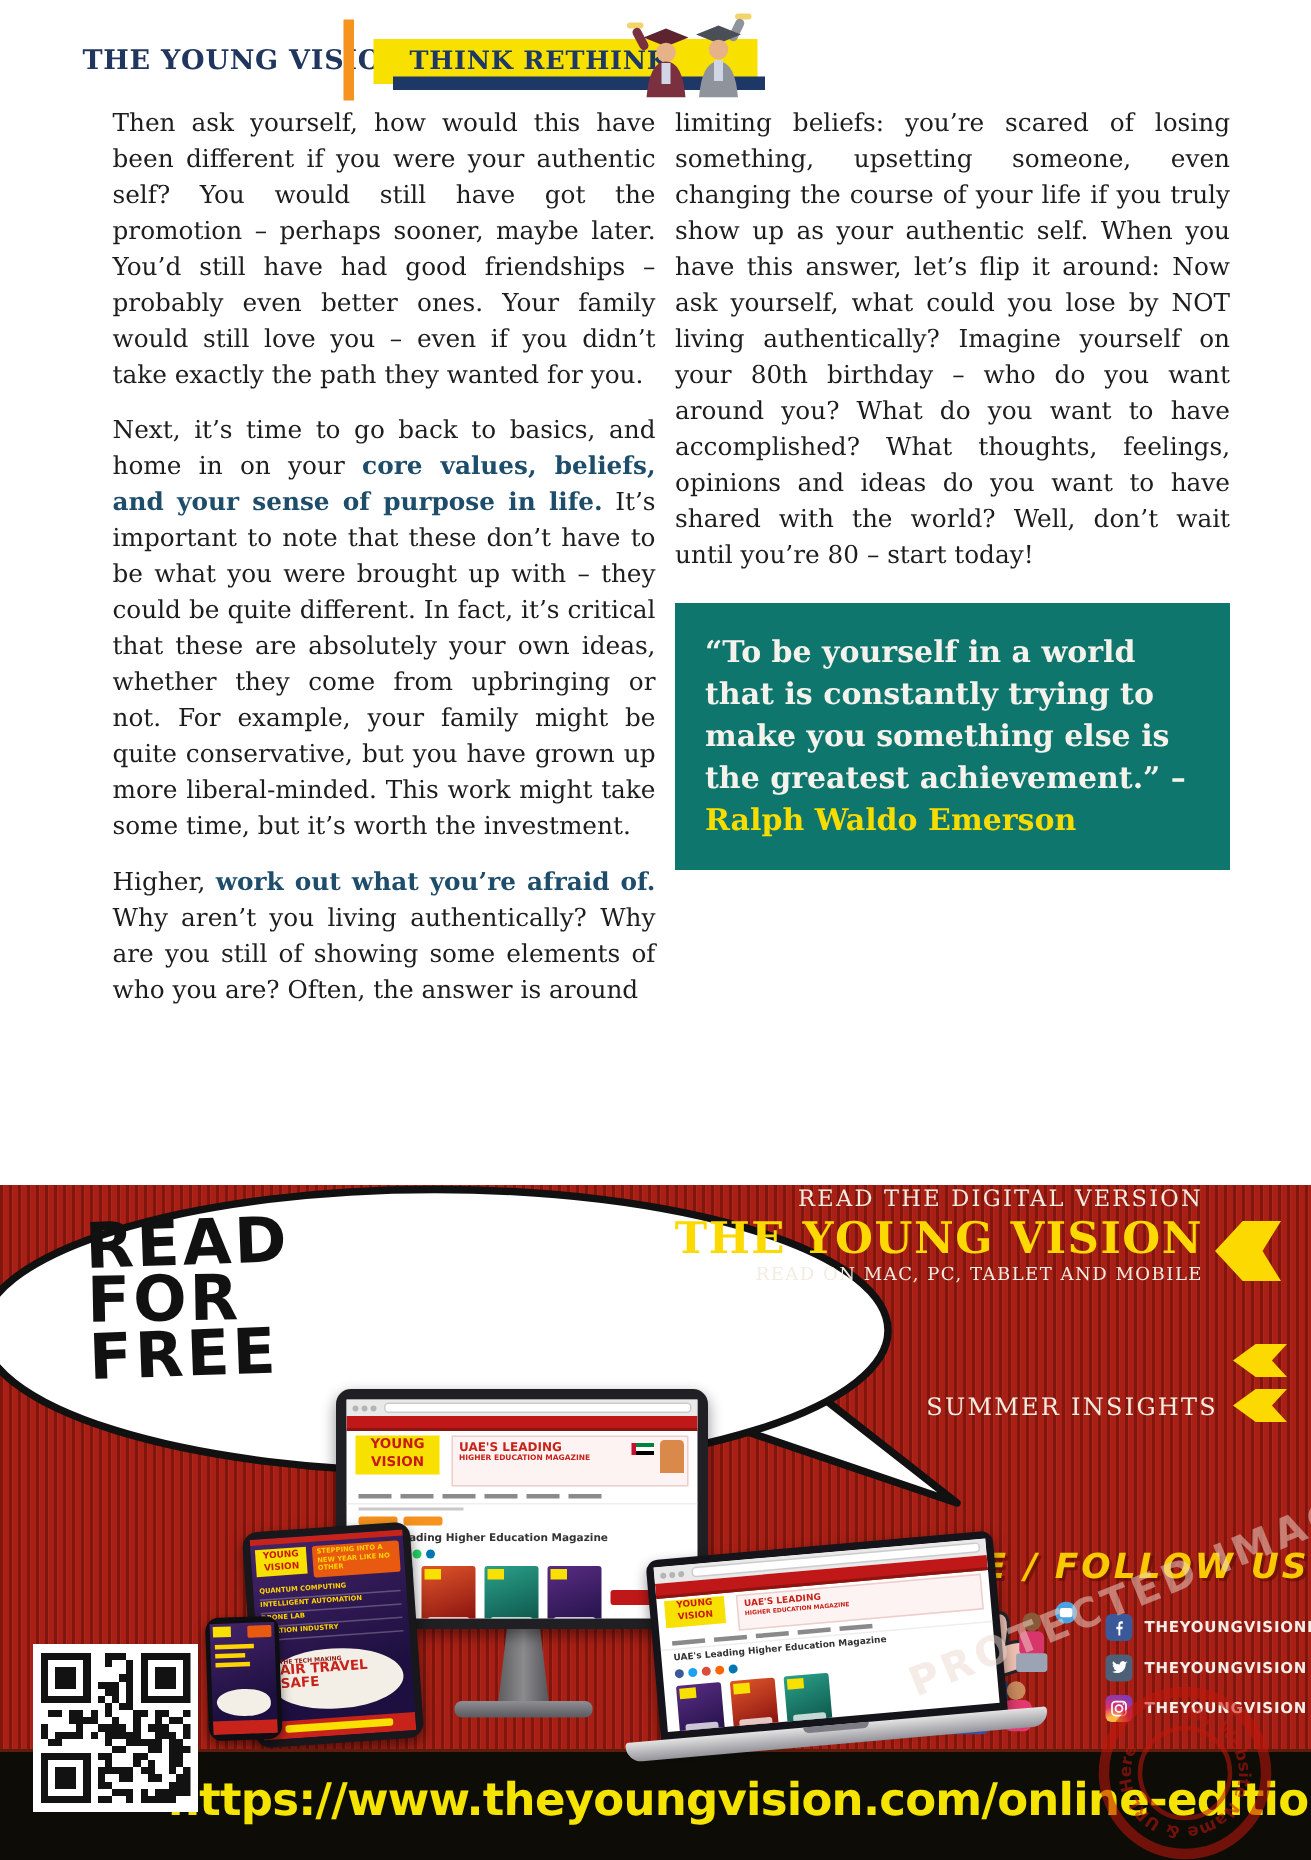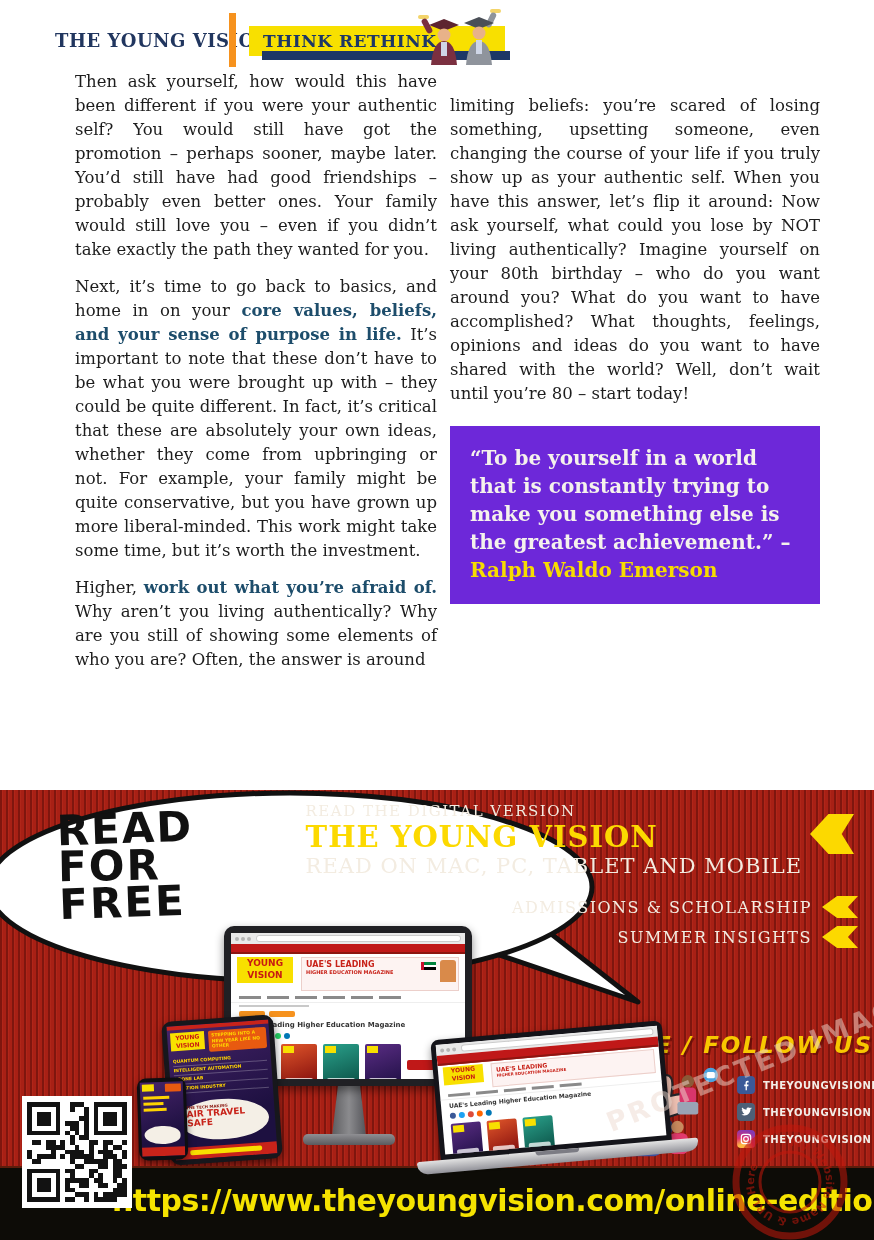--- a/index.html
+++ b/index.html
@@ -3,49 +3,49 @@
 <meta charset="utf-8">
 <style>
   html,body{margin:0;padding:0;background:#ffffff;}
   .page{position:relative;width:874px;height:1240px;background:#ffffff;overflow:hidden;
         font-family:"DejaVu Serif","Liberation Serif",serif;}
 
   
   .brand{position:absolute;left:55px;top:30px;font-size:18px;font-weight:bold;color:#21365f;letter-spacing:.5px;}
   .hdr-divider{position:absolute;left:229px;top:13px;width:7px;height:54px;background:#f6921e;}
   .banner{position:absolute;left:249px;top:26px;width:256px;height:30px;background:#f8e000;}
-  .banner span{display:inline-block;padding-left:14px;line-height:30px;font-size:17px;font-weight:bold;color:#1d3766;letter-spacing:.5px;}
+  .banner span{display:inline-block;padding-left:24px;line-height:30px;font-size:17px;font-weight:bold;color:#1d3766;letter-spacing:.5px;}
   .banner-shadow{position:absolute;left:262px;top:51px;width:248px;height:9px;background:#1d3766;}
   .grads{position:absolute;left:412px;top:5px;width:98px;height:60px;z-index:3;}
 
   
   .article{position:absolute;left:75px;top:70px;width:745px;}
   .col{position:absolute;top:0;}
   .col1{left:0;width:362px;}
-  .col2{left:375px;width:370px;margin-top:24px;}
+  .col2{left:375px;width:370px;}
   .article p{margin:0 0 13px;font-size:16.5px;line-height:24px;text-align:justify;color:#1d1d1d;}
   .accent{font-weight:bold;color:#1d4d6b;}
 
-  .quote-box{margin-top:20px;background:#6d28d9;padding:18px 20px 20px;}
+  .quote-box{margin-top:20px;background:#0f766e;padding:18px 20px 20px;}
   .quote-box p{margin:0;font-size:20px;line-height:28px;font-weight:bold;color:#f5f2ec;text-align:left;}
   .q-author{color:#f7dc00;}
 
   
   .promo{position:absolute;left:0;top:790px;width:874px;height:450px;overflow:hidden;background-color:#a82015;
     background-image:repeating-linear-gradient(90deg,rgba(40,0,0,.32) 0 2px,rgba(255,90,60,.10) 2px 3px,rgba(0,0,0,0) 3px 6px);}
   .sans{font-family:"DejaVu Sans","Liberation Sans",sans-serif;}
 
   .bubble-svg{position:absolute;left:-10px;top:0;width:672px;height:222px;z-index:5;}
   .bubble-text{position:absolute;left:58px;top:20px;z-index:6;color:#111;
     font-family:"DejaVu Sans","Liberation Sans",sans-serif;font-weight:900;font-size:42px;line-height:37px;letter-spacing:2px;transform:rotate(-2deg);}
   .bubble-text div:nth-child(2){transform:rotate(1deg);}
-  .digital{position:absolute;right:72px;top:12px;z-index:6;}
+  .digital{position:absolute;right:72px;top:0;text-align:right;z-index:6;}
   .digital .kicker{font-size:15px;color:#f3ece1;letter-spacing:1.5px;}
   .digital .title{font-size:29px;font-weight:bold;color:#fcd900;letter-spacing:1px;line-height:34px;}
-  .digital .sub{font-size:21px;color:#f3ece1;letter-spacing:1px;}
+  .digital .sub{font-size:12px;color:#f3ece1;letter-spacing:1px;}
   .chev{display:inline-block;background:#fcd900;
     clip-path:polygon(0 50%,42% 0,100% 0,72% 50%,100% 100%,42% 100%);}
   .chev-big{position:absolute;right:20px;top:24px;width:44px;height:40px;z-index:6;}
   .topics{position:absolute;right:16px;top:106px;z-index:6;}
   .topic-row{display:flex;align-items:center;justify-content:flex-end;margin-bottom:8px;}
   .topic-row .t-label{font-size:16px;color:#f3ece1;letter-spacing:1.5px;margin-right:10px;}
   .topic-row .chev{width:36px;height:22px;}
 
   
   .qr-panel{position:absolute;left:22px;top:306px;width:110px;height:112px;background:#fff;z-index:18;padding:5px;box-sizing:border-box;}
@@ -189,21 +189,20 @@
 
     <div class="digital">
       <div class="kicker">READ THE DIGITAL VERSION</div>
       <div class="title">THE YOUNG VISION</div>
       <div class="sub">READ ON MAC, PC, TABLET AND MOBILE</div>
     </div>
     <span class="chev chev-big"></span>
 
     <div class="topics">
       <div class="topic-row">
-        <span class="t-label">ADMISSIONS &amp; SCHOLARSHIP</span>
         <span class="chev"></span>
       </div>
       <div class="topic-row">
         <span class="t-label">SUMMER INSIGHTS</span>
         <span class="chev"></span>
       </div>
     </div>
 
     <div class="monitor">
       <div class="m-screen">

